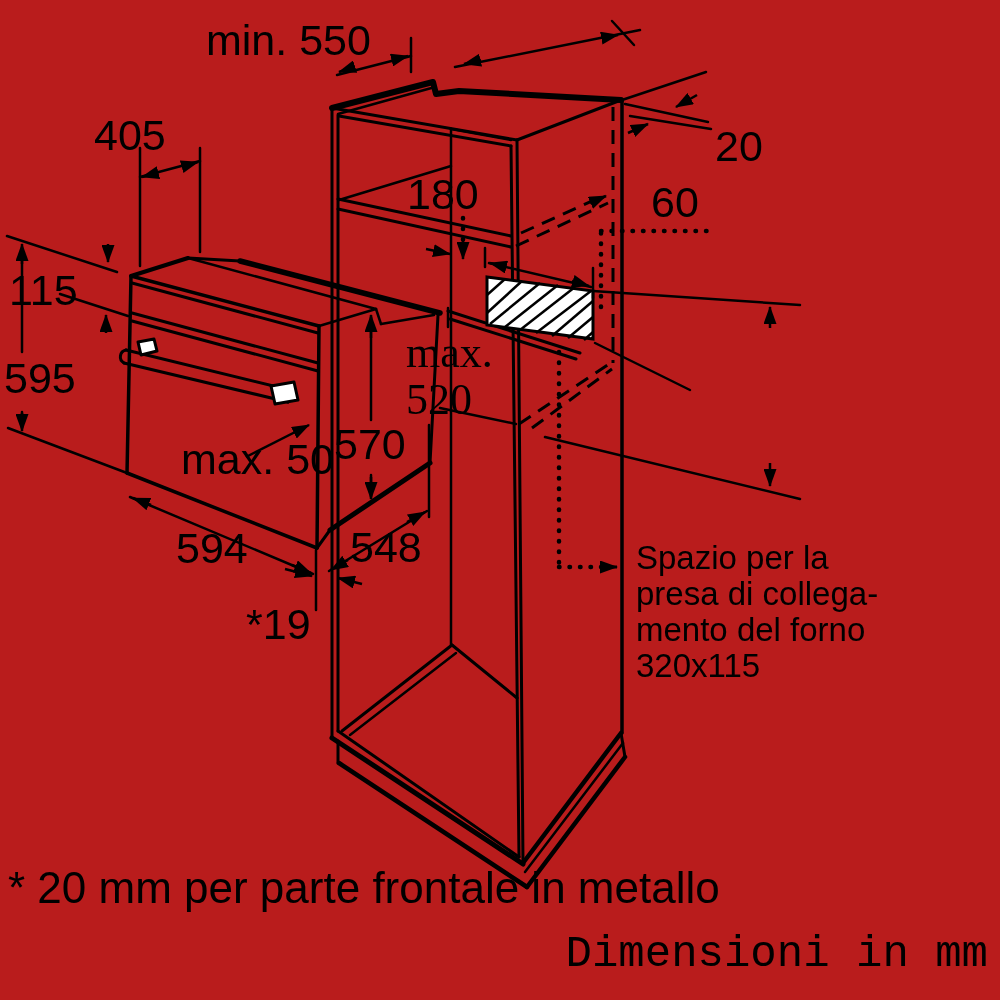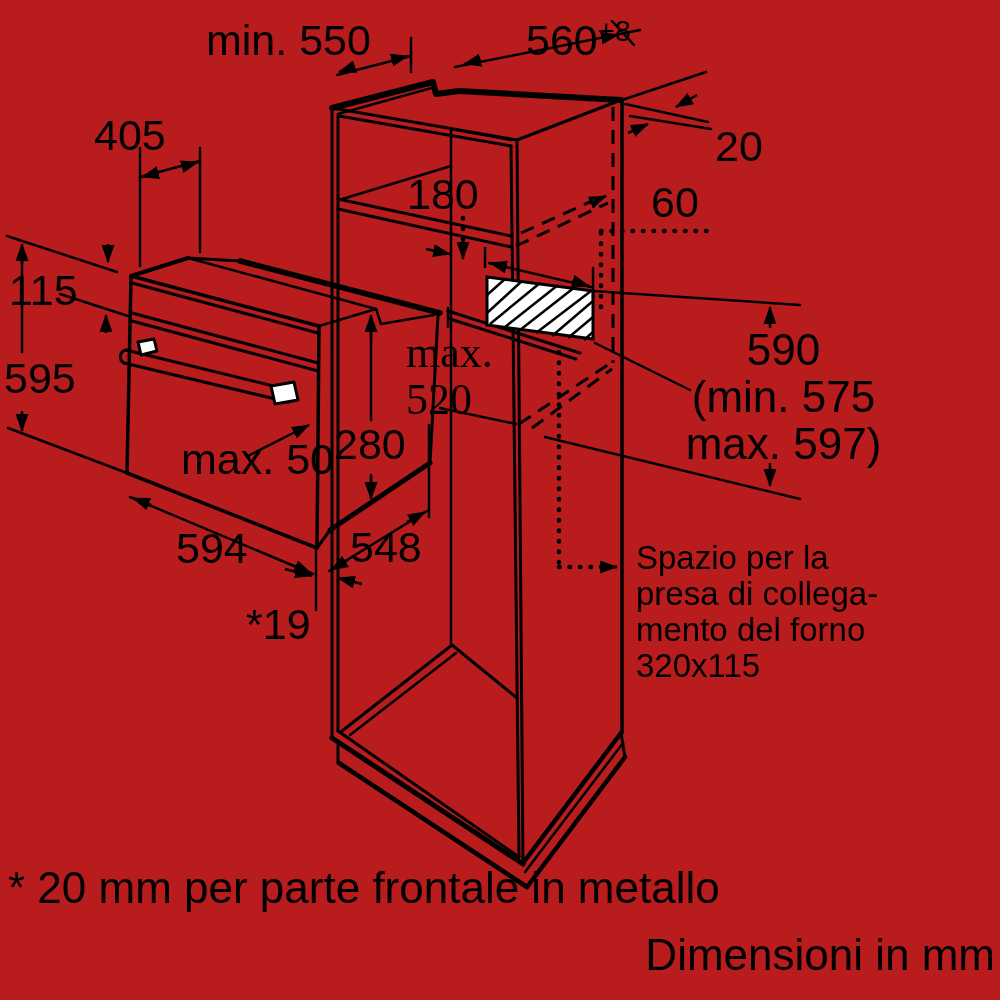--- a/index.html
+++ b/index.html
@@ -181,36 +181,32 @@
       <line x1="151" y1="505" x2="133" y2="498" marker-end="url(#ah)"></line>
       <line x1="292" y1="565" x2="311" y2="573" marker-end="url(#ah)"></line>
       <line x1="348" y1="560" x2="331" y2="570" marker-end="url(#ah)"></line>
       <line x1="407" y1="522" x2="425" y2="512" marker-end="url(#ah)"></line>
       <line x1="285" y1="569" x2="312" y2="576" marker-end="url(#ah)"></line>
       <line x1="362" y1="584" x2="338" y2="578" marker-end="url(#ah)"></line>
     </g>
   </svg>
 
   <div class="lbl f43" style="left:206px;top:17px;">min. 550</div>
-  <div class="lbl f43" style="left:526px;top:16px;"><span>560</span><span class="sup">+8</span></div>
   <div class="lbl f43" style="left:715px;top:123px;">20</div>
   <div class="lbl f43" style="left:94px;top:112px;">405</div>
   <div class="lbl f43" style="left:9px;top:267px;">115</div>
   <div class="lbl f43" style="left:4px;top:355px;">595</div>
   <div class="lbl f43" style="left:407px;top:171px;">180</div>
   <div class="lbl f43" style="left:651px;top:179px;">60</div>
   <div class="lbl f44" style="left:406px;top:329px;font-family:Liberation Serif, serif;">max.
 520</div>
-  <div class="lbl f43" style="left:334px;top:421px;">280</div>
-  <div class="lbl f44 ctr" style="left:666px;top:326px;width:235px;">590
-(min. 575
-max. 597)</div>
+  <div class="lbl f43" style="left:334px;top:421px;">570</div>
   <div class="lbl f43" style="left:137px;top:436px;margin-left:44px;">max. 50</div>
   <div class="lbl f43" style="left:176px;top:525px;text-align:center;">594</div>
   <div class="lbl f43" style="left:350px;top:524px;">548</div>
   <div class="lbl f43" style="left:246px;top:601px;">*19</div>
   <div class="lbl f46" style="left:636px;top:540px;">Spazio per la
 presa di collega-
 mento del forno
 320x115</div>
   <div class="lbl f44" style="left:8px;top:864px;text-align:right;">* 20 mm per parte frontale in metallo</div>
-  <div class="lbl f44" style="right:5px;top:931px;">Dimensioni in mm</div>
+  <div class="lbl f44" style="right:12px;top:931px;font-family:Liberation Mono, monospace;">Dimensioni in mm</div>
 </div>
 
 </body></html>

